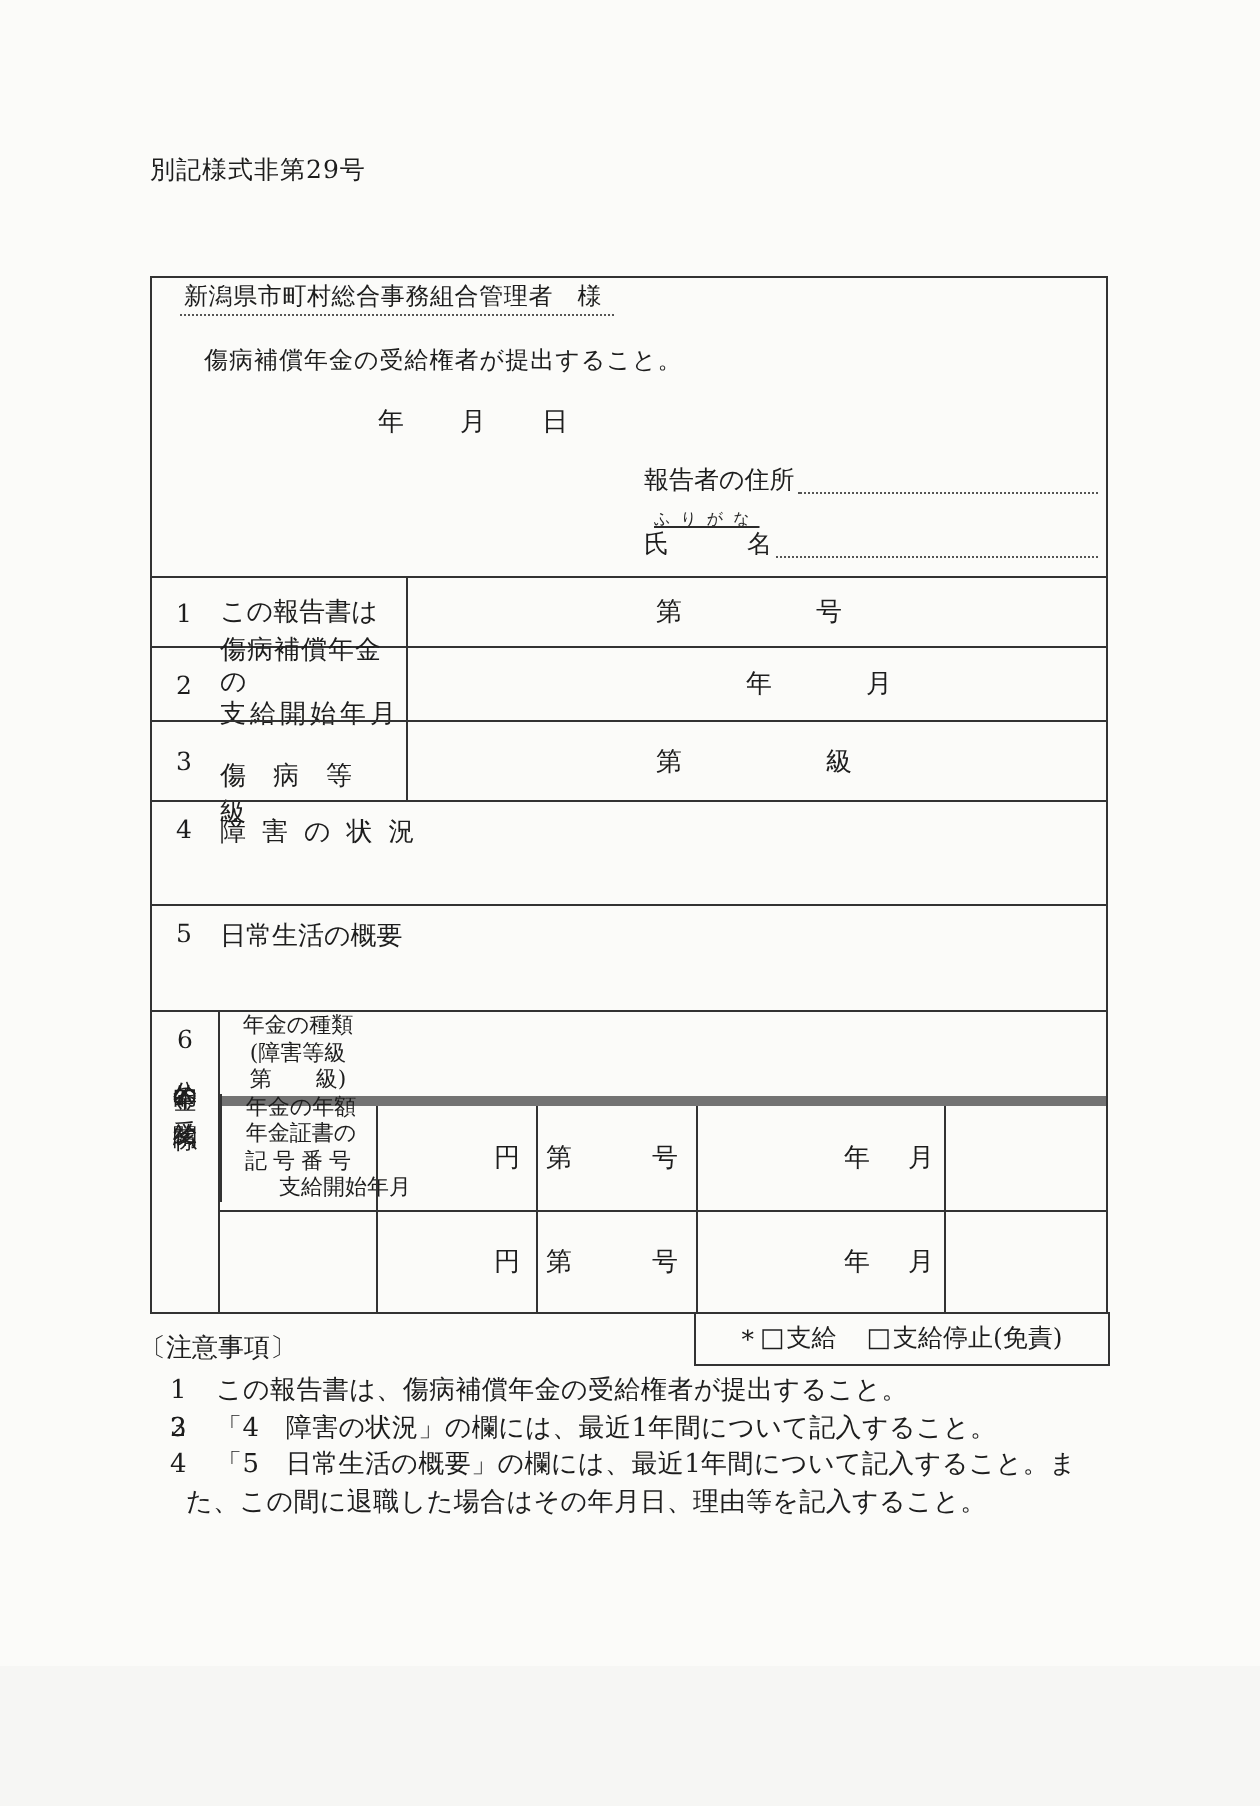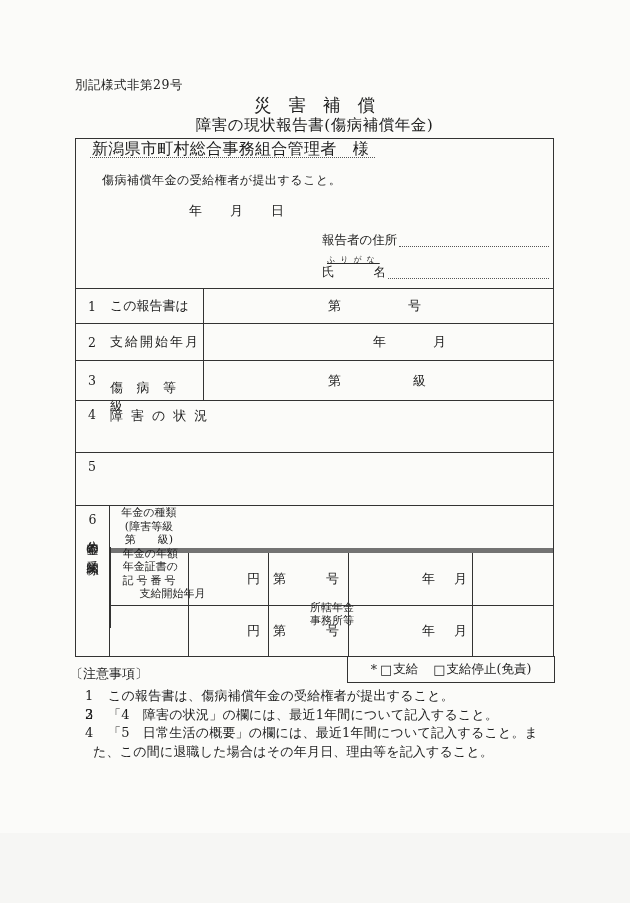--- a/index.html
+++ b/index.html
@@ -19,21 +19,21 @@
   .subtitle { font-size:15.5px; line-height:19px; letter-spacing:0.5px; }
 
   .main-box {
     position:absolute; left:75px; top:138px; width:479px; height:519px;
     border:1px solid #333; display:flex; flex-direction:column; background:#fbfbf9;
   }
 
   
   .top-sec { height:149px; position:relative; }
   .addressee {
-    position:absolute; left:14px; top:3px; font-size:16px; line-height:13px;
+    position:absolute; left:14px; top:3px; font-size:12px; line-height:13px;
     padding:0 6px 2px 2px; border-bottom:1px dotted #555; letter-spacing:0.3px;
   }
   .decl { position:absolute; left:26px; top:33px; font-size:12px; letter-spacing:0.5px; }
   .dateline { position:absolute; left:113px; top:63px; font-size:13px; display:flex; gap:28px; }
   .addr-row, .name-row {
     position:absolute; left:246px; width:227px; display:flex; align-items:flex-end;
     font-size:12.5px; line-height:14px;
   }
   .addr-row { top:94px; }
   .name-row { top:126px; }
@@ -96,24 +96,20 @@
   .notes li { position:relative; margin-left:23px; text-indent:15px; }
   .note-no { position:absolute; left:-8px; top:0; text-indent:0; }
 </style>
 </head>
 <body>
 
 <div class="page">
 
   <div class="form-no">別記様式非第29号</div>
 
-  <div class="title-block">
-    <div class="title">災害補償</div>
-    <div class="subtitle">障害の現状報告書(傷病補償年金)</div>
-  </div>
 
   <div class="main-box">
 
     <div class="top-sec">
       <div class="addressee">新潟県市町村総合事務組合管理者　様</div>
       <div class="decl">傷病補償年金の受給権者が提出すること。</div>
       <div class="dateline">
         <span>年</span>
         <span>月</span>
         <span>日</span>
@@ -139,20 +135,21 @@
       <div class="value-cell">
         <span class="vc" style="left:124px;">第</span>
         <span class="vc" style="left:204px;">号</span>
       </div>
     </div>
 
     <div class="frow r2">
       <div class="label-cell">
         <span class="row-no">2</span>
         <div class="label-lines">
+          <div class="l1">傷病補償年金の</div>
           <div class="l2">支給開始年月</div>
         </div>
       </div>
       <div class="value-cell">
         <span class="vc" style="left:169px;">年</span>
         <span class="vc" style="left:229px;">月</span>
       </div>
     </div>
 
     <div class="frow r3">
@@ -169,20 +166,21 @@
     <div class="frow r4">
       <div class="wide-cell">
         <span class="row-no">4</span>
         <span class="row-label ls-r4">障害の状況</span>
       </div>
     </div>
 
     <div class="frow r5">
       <div class="wide-cell">
         <span class="row-no">5</span>
+        <span class="row-label">日常生活の概要</span>
       </div>
     </div>
 
     <div class="frow s6">
       <div class="s6-col1">
         <span class="s6-no">6</span>
         <span class="s6-vlabel">公的年金の受給関係</span>
       </div>
       <div class="s6-right">
         <div class="s6-hrow">
@@ -193,24 +191,20 @@
           </div>
           <div class="c3 bl s6-h">
             <span>年金の年額</span>
           </div>
           <div class="c4 bl s6-h">
             <span>年金証書の</span>
             <span class="ls3">記号番号</span>
           </div>
           <div class="c5 bl s6-h">
             <span>支給開始年月</span>
-          </div>
-          <div class="c6 bl s6-h">
-            <span>所轄年金</span>
-            <span>事務所等</span>
           </div>
         </div>
         <div class="s6-drow">
           <div class="c2"></div>
           <div class="c3 bl cell-amount">
             <span>円</span>
           </div>
           <div class="c4 bl cell-cert">
             <span>第</span>
             <span>号</span>

